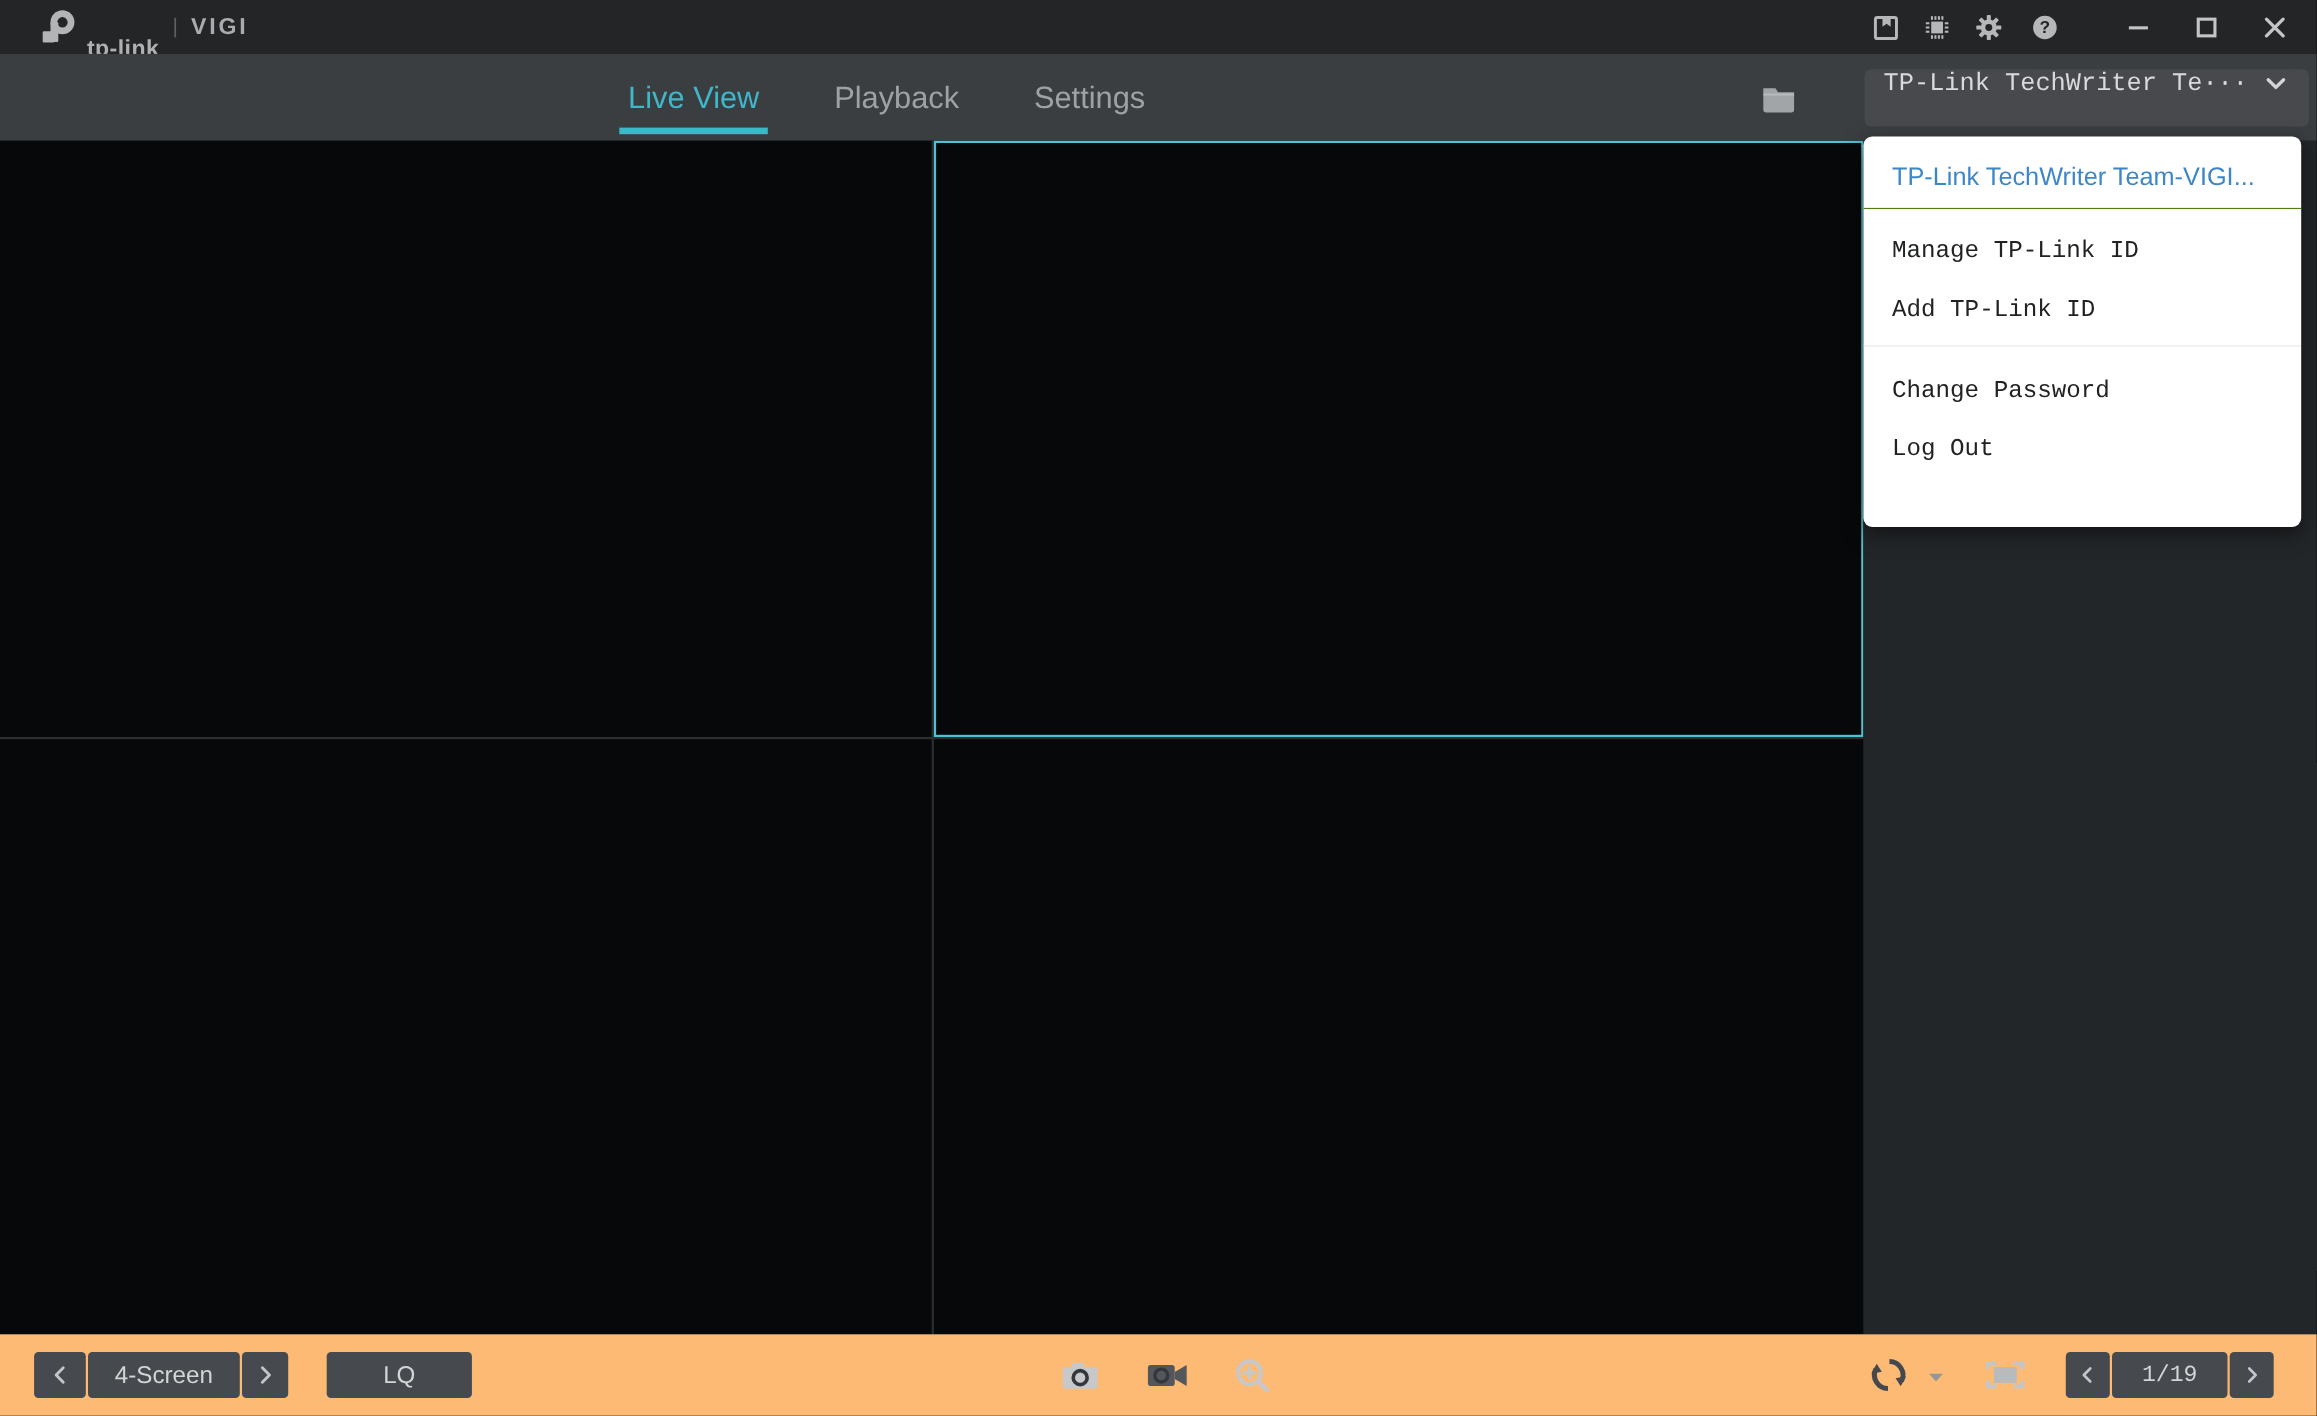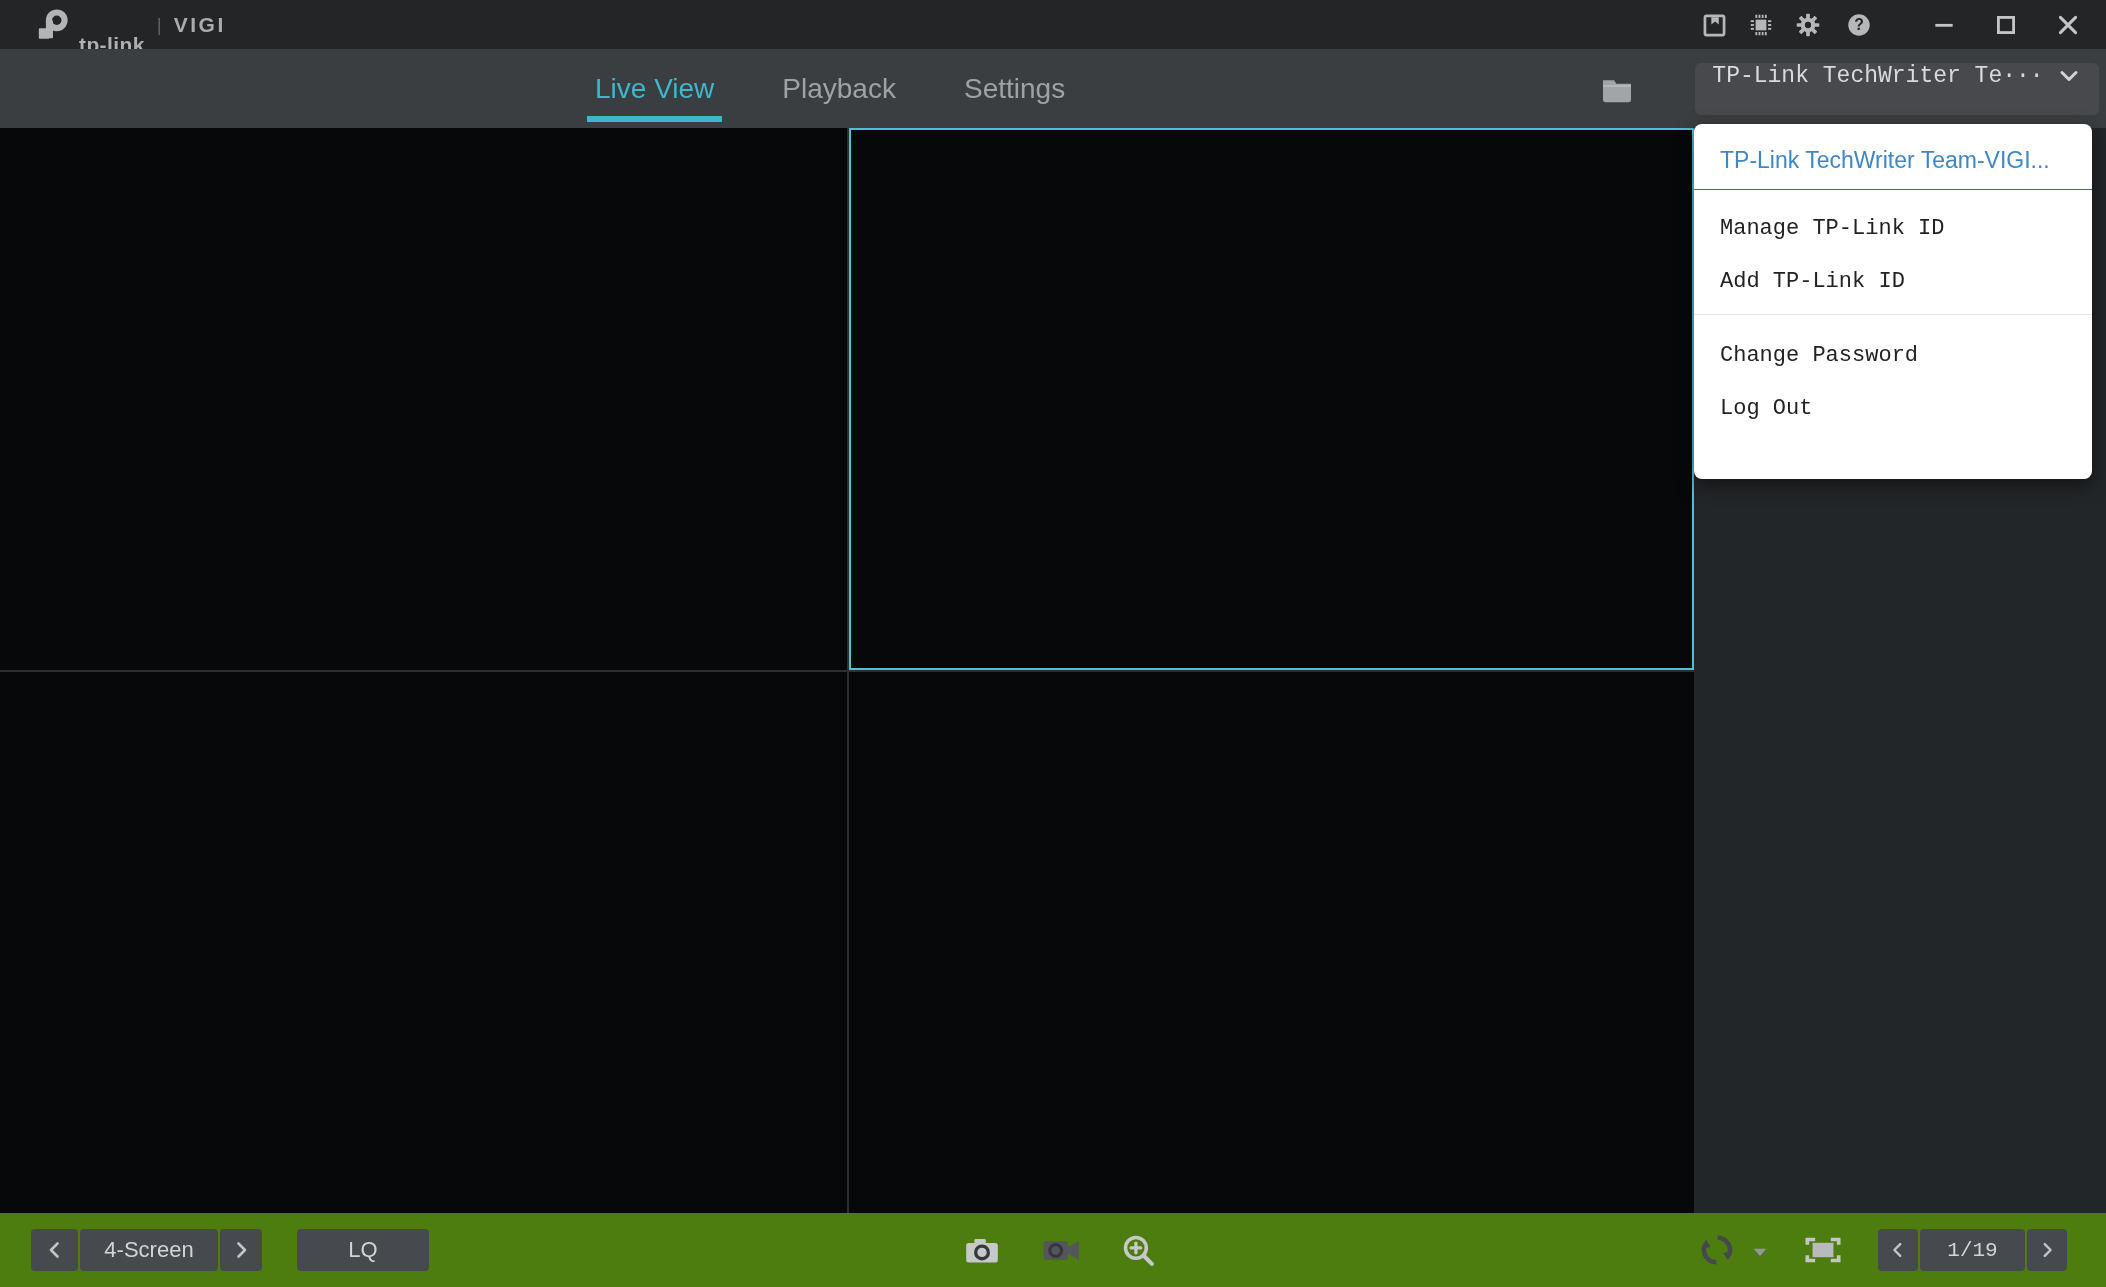--- a/index.html
+++ b/index.html
@@ -10,41 +10,41 @@
   
   .titlebar { position:absolute; left:0; top:0; width:2106px; height:49px; background:#242527; }
   .brand { position:absolute; left:36px; top:0; height:49px; display:flex; align-items:center; gap:9px; }
   .brand-name { font-size:21px; font-weight:700; color:#aeb0b2; letter-spacing:.4px;margin-top:40px; }
   .brand-sep { color:#5e6062; font-size:19px; padding:0 3px; }
   .brand-product { font-size:21px; font-weight:700; color:#a9acae; letter-spacing:2.5px; }
   .tb-btn { position:absolute; top:9px; width:32px; height:32px; display:flex; align-items:center; justify-content:center; }
 
   
   .tabbar { position:absolute; left:0; top:49px; width:2106px; height:79px; background:#3b3e41; }
-  .tabs { position:absolute; left:565px; top:0; height:79px; display:flex; gap:56px;margin-left:24px; }
+  .tabs { position:absolute; left:565px; top:0; height:79px; display:flex; gap:56px; }
   .tab { position:relative; height:79px; display:flex; align-items:center; padding:0 6px;
          font-size:28px; color:#9fa2a5; cursor:default; }
   .tab.active { color:#3fb7ca; }
   .tab-underline { position:absolute; left:-2px; right:-2px; bottom:6px; height:6px; background:#3fb7ca; }
   .folder-btn { position:absolute; left:1596px; top:24px; width:42px; height:32px;
                 display:flex; align-items:center; justify-content:center; }
   .account-btn { position:absolute; left:1695px; top:14px; width:404px; height:52px;
                  background:#47494d; border-radius:6px; display:flex; align-items:flex-start;
                  justify-content:center; gap:12px; color:#d8dadb; font-size:23px; }
 
   
   .grid { position:absolute; left:0; top:128px; width:1694px; height:1085px;
           display:grid; grid-template-columns:847px 845px; grid-template-rows:542px 541px;
           gap:2px; background:#2c2f32; }
   .panel { background:#070809; }
   .panel.selected { border:2px solid #4ec1d3; }
   .sidebar { position:absolute; left:1694px; top:128px; width:412px; height:1085px; background:#232629; }
 
   
-  .bottombar { position:absolute; left:0; top:1213px; width:2106px; height:74px; background:#4d7c0f; }
+  .bottombar { position:absolute; left:0; top:1213px; width:2106px; height:74px; background:#fdba74; }
   .bb-btn { position:absolute; top:16px; height:42px; background:#46494d; border-radius:4px;
             display:flex; align-items:center; justify-content:center; color:#d2d4d6; font-size:22px; }
   .bb-icon { position:absolute; display:flex; align-items:center; justify-content:center; }
 
   
   .menu { position:absolute; left:1694px; top:124px; width:398px; background:#ffffff;
           border-radius:8px; box-shadow:0 6px 18px rgba(0,0,0,.5); overflow:hidden; }
   .menu-account { height:66px; display:flex; align-items:center; padding:8px 26px 0;
                   color:#3e87c6; font-size:23px; border-bottom:1px solid #4d7c0f; cursor:default; }
   .menu-group-b { padding:12px 0 6px; border-bottom:1px solid #e4e6e8; }

